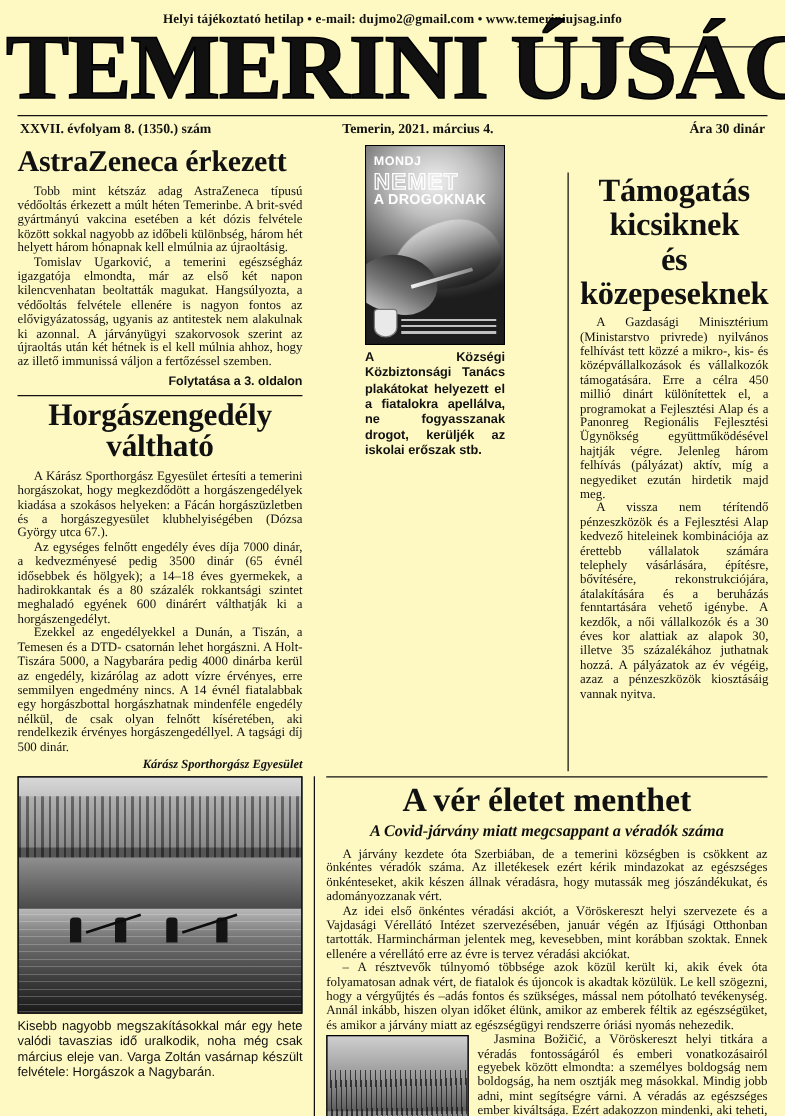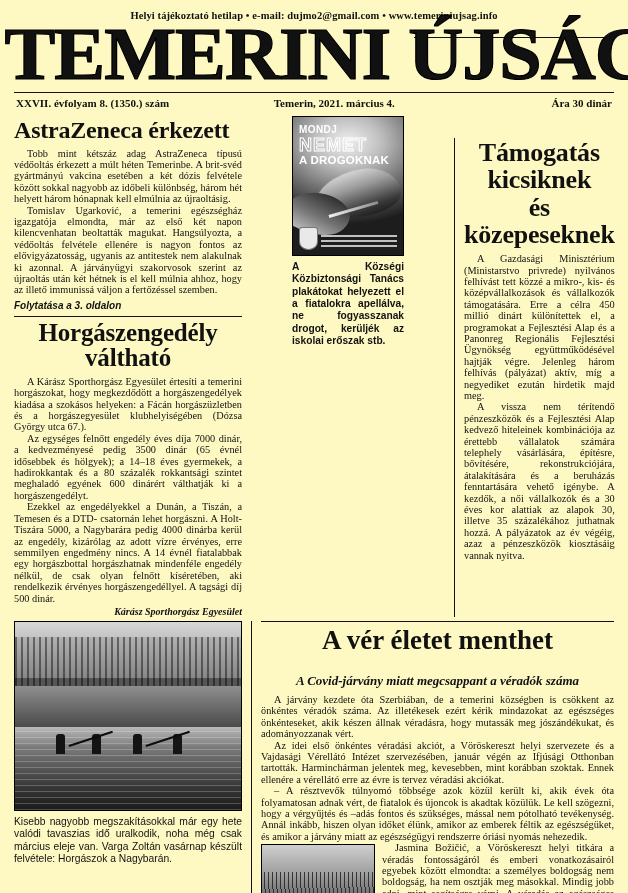--- a/index.html
+++ b/index.html
@@ -106,39 +106,39 @@
     margin: 0 0 0 0;
     text-indent: 13px;
     hyphens: auto;
     -webkit-hyphens: auto;
   }
 
   .contd {
     font-family: "Liberation Sans", "DejaVu Sans", sans-serif;
     font-weight: bold;
     font-size: 10px;
+    text-align: right;
     margin-top: 4px;
-    font-style: italic;
   }
   .signoff {
     font-family: "Liberation Serif", serif;
     font-weight: bold;
     font-style: italic;
     font-size: 10px;
     text-align: right;
     margin-top: 2px;
   }
 
   .hrule { border-top: 1.6px solid #111; margin: 5px 0 3px 0; }
 
   
   .poster {
     position: relative;
     width: 100%;
-    height: 140px;
+    height: 160px;
     background: #2a2a2a;
     overflow: hidden;
     border: 1px solid #000;
     box-sizing: border-box;
   }
   .poster .sky {
     position: absolute; inset: 0;
     background:
       radial-gradient(ellipse 120% 70% at 50% 18%, #efefef 0%, #bdbdbd 26%, #6a6a6a 55%, #1d1d1d 85%),
       linear-gradient(180deg, #d9d9d9 0%, #2b2b2b 60%, #0d0d0d 100%);
@@ -224,21 +224,21 @@
     margin: 3px 0 0 0;
     font-weight: bold;
     font-family: "Liberation Serif", "DejaVu Serif", serif;
   }
   h2.bloodsub {
     font-family: "Liberation Serif", "DejaVu Serif", serif;
     font-style: italic;
     font-weight: bold;
     font-size: 13px;
     text-align: center;
-    margin: 17px 0 5px 0;
+    margin: 1px 0 5px 0;
   }
 
   .flowimg {
     float: left;
     width: 112px;
     height: 150px;
     margin: 2px 7px 3px 0;
     border: 1px solid #000;
     overflow: hidden;
     position: relative;

